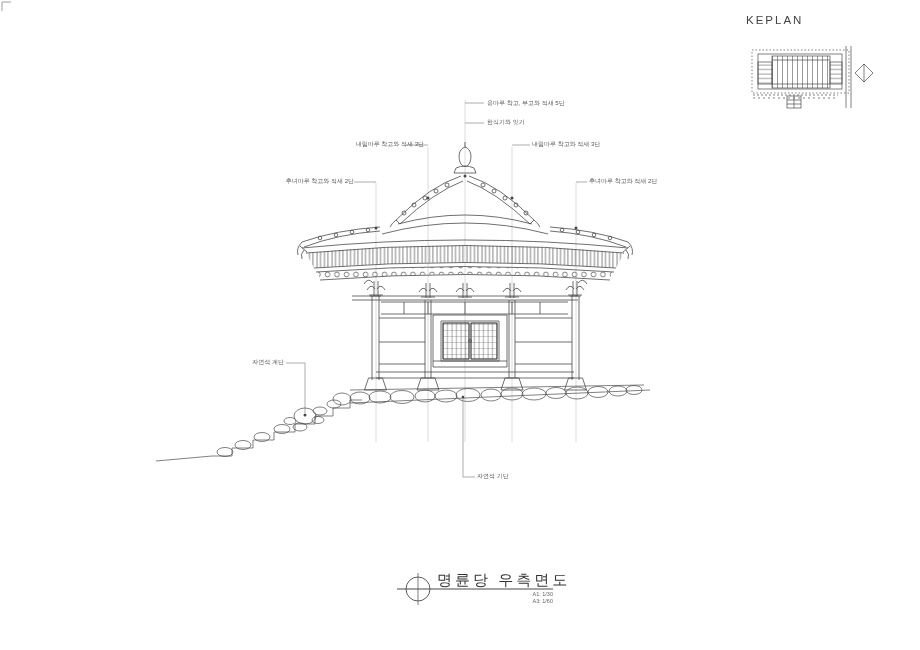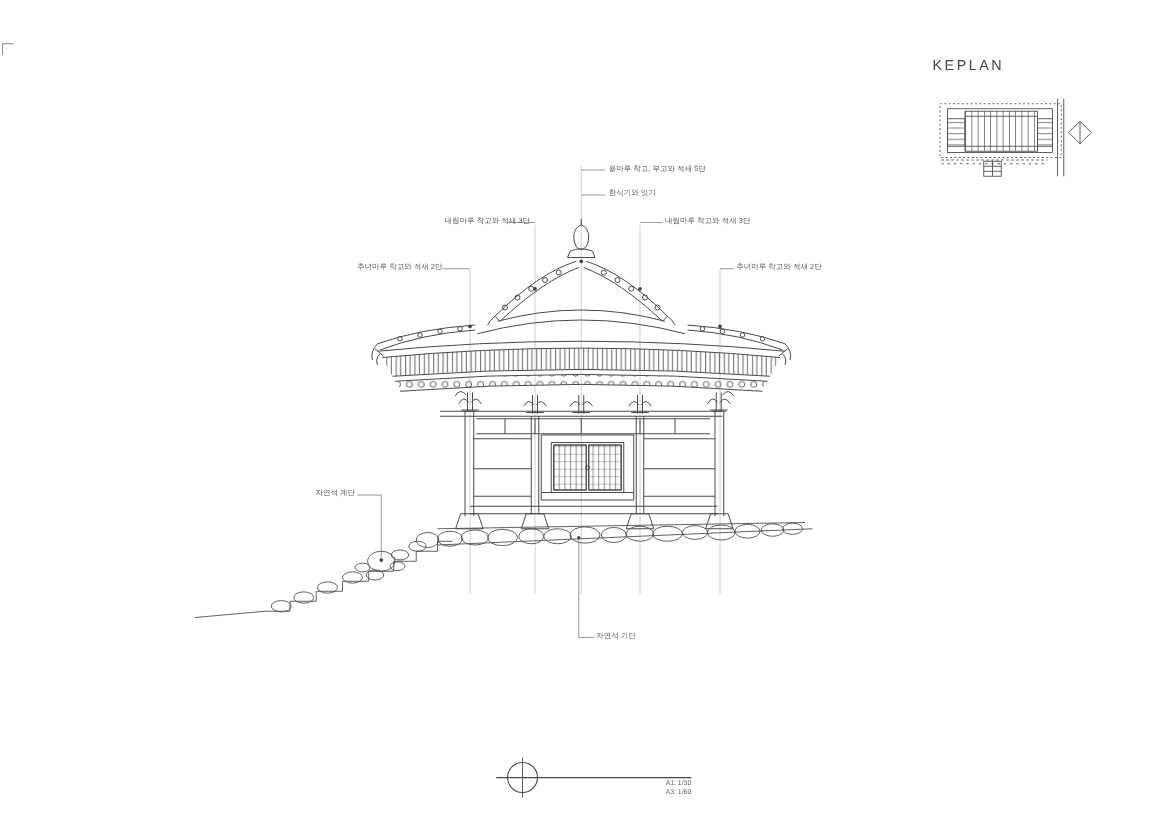--- a/index.html
+++ b/index.html
@@ -1,17 +1,17 @@
 <!DOCTYPE html>
 <html><head>
 <meta charset="utf-8">
 <style>
   html,body{margin:0;padding:0;background:#ffffff;width:920px;height:650px;overflow:hidden;
     font-family:"Liberation Sans", sans-serif;}
-  .stage{position:relative;width:920px;height:470px;background:#fff;margin-top:33px;}
+  .stage{position:relative;width:920px;height:470px;background:#fff;}
   svg{position:absolute;left:0;top:0;}
   .ann{position:absolute;font-size:6px;line-height:7px;color:#555;white-space:nowrap;}
   .keplan-title{position:absolute;left:746px;top:14px;font-size:11.5px;letter-spacing:2px;color:#444;}
   .dwg-title{position:absolute;left:437px;top:571px;font-size:15px;letter-spacing:3px;color:#333;}
   .scale{position:absolute;left:453px;width:100px;text-align:right;font-size:5.5px;line-height:6.5px;color:#666;}
 </style>
 </head>
 <body>
 
 <div class="stage">
@@ -254,16 +254,17 @@
   <div class="ann" style="left:487px;top:119px">한식기와 잇기</div>
   <div class="ann" style="left:324px;top:141px;width:100px;text-align:right">내림마루 착고와 적새 3단</div>
   <div class="ann" style="left:532px;top:141px">내림마루 착고와 적새 3단</div>
   <div class="ann" style="left:258px;top:178px;width:96px;text-align:right">추녀마루 착고와 적새 2단</div>
   <div class="ann" style="left:589px;top:178px">추녀마루 착고와 적새 2단</div>
   <div class="ann" style="left:222px;top:359px;width:62px;text-align:right">자연석 계단</div>
   <div class="ann" style="left:477px;top:473px">자연석 기단</div>
 
   <div class="keplan-title">KEPLAN</div>
 
+  <div class="dwg-title">명륜당 우측면도</div>
   <div class="scale" style="top:591px">A1: 1/30</div>
   <div class="scale" style="top:598px">A3: 1/60</div>
 
 </div>
 
 </body></html>

